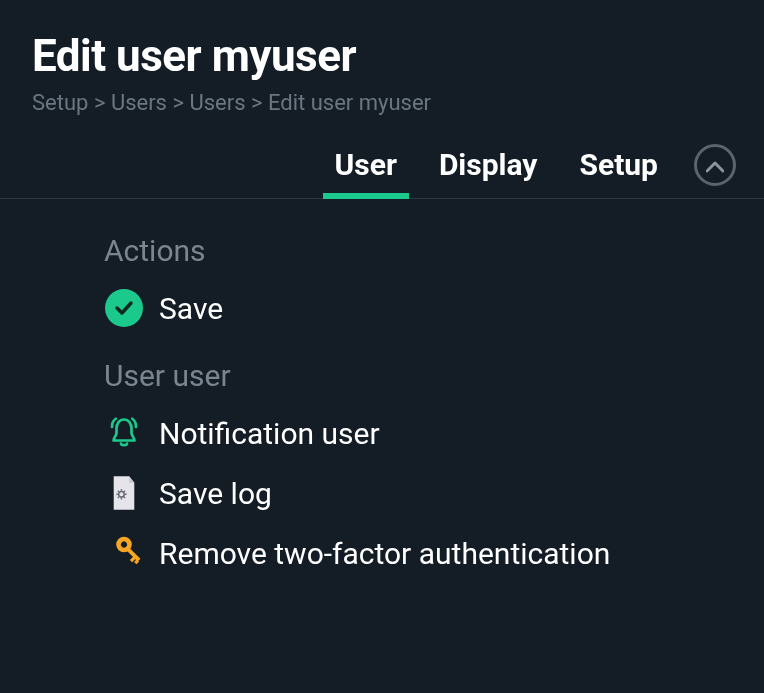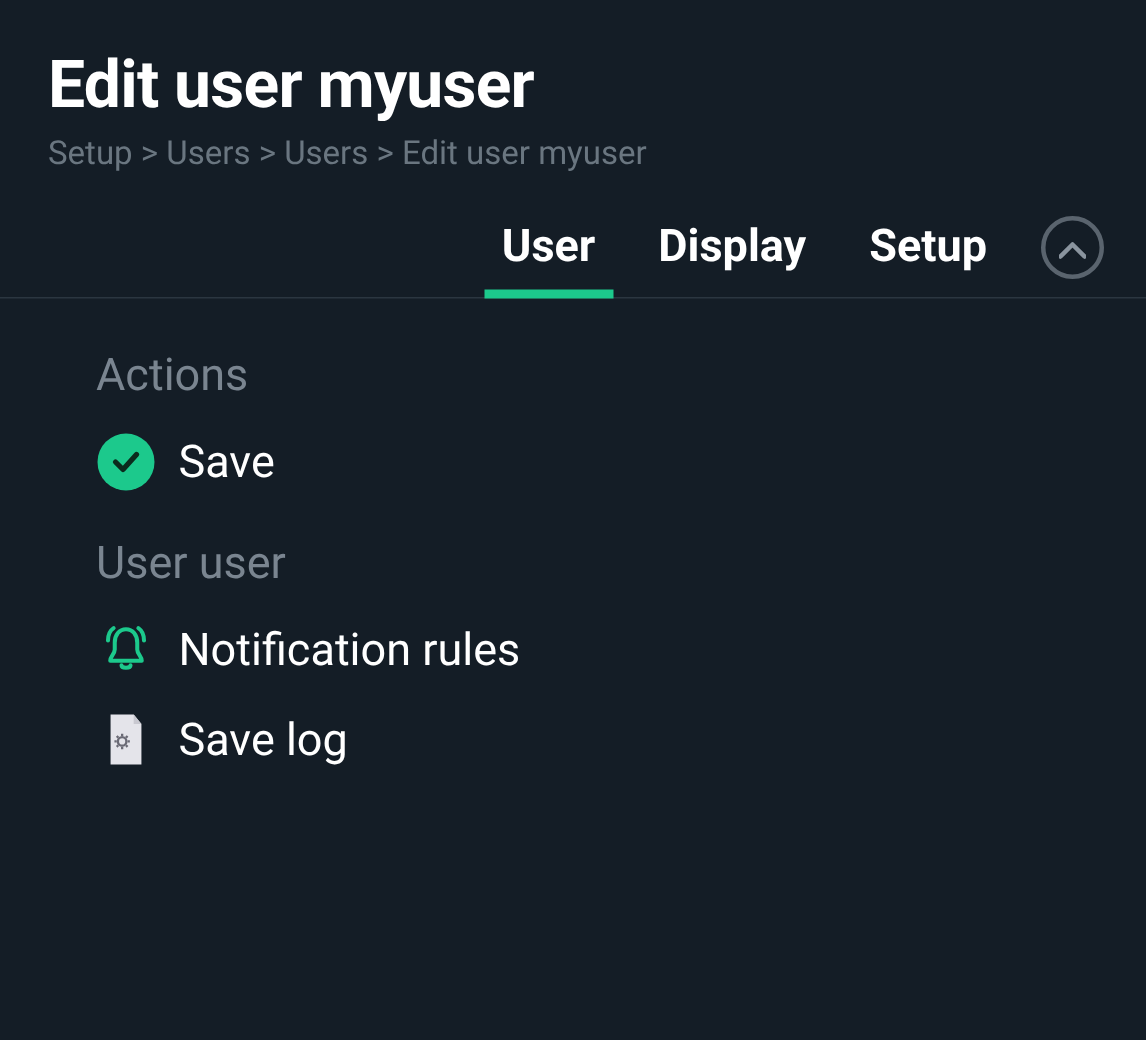--- a/index.html
+++ b/index.html
@@ -62,20 +62,21 @@
       align-items: center;
       justify-content: center;
       cursor: pointer;
       margin-bottom: 6px;
     }
     .chev-up {
       margin-top: 4px;
     }
     .content {
       padding: 34px 64px;
+      margin-left: 40px;
     }
     .section-label {
       font-size: 30px;
       color: #7a8590;
       margin-bottom: 20px;
       margin-top: 30px;
     }
     .section-label:first-child { margin-top: 0; }
     .item-row {
       display: flex;
@@ -151,21 +152,21 @@
 
   <div class="item-row">
     <div class="icon-wrap">
       <svg width="36" height="36" viewBox="0 0 24 24">
         <path d="M12 3 C9 3 7 5.5 7 9 L7 12 C7 14 5 15 5 17 L19 17 C19 15 17 14 17 12 L17 9 C17 5.5 15 3 12 3 Z" stroke="#1cc98c" stroke-width="1.8" fill="none" stroke-linejoin="round"></path>
         <path d="M10 19 C10 20.5 14 20.5 14 19" stroke="#1cc98c" stroke-width="1.8" fill="none" stroke-linecap="round"></path>
         <path d="M4 8 C4 5 5 3.5 6.5 2.5" stroke="#1cc98c" stroke-width="1.8" fill="none" stroke-linecap="round"></path>
         <path d="M20 8 C20 5 19 3.5 17.5 2.5" stroke="#1cc98c" stroke-width="1.8" fill="none" stroke-linecap="round"></path>
       </svg>
     </div>
-    <span class="item-text">Notification rules</span>
+    <span class="item-text">Notification user</span>
   </div>
 
   <div class="item-row">
     <div class="icon-wrap">
       <svg width="32" height="36" viewBox="0 0 24 28">
         <path d="M4 1 L16 1 L20 6 L20 27 L4 27 Z" fill="#e4e4ea"></path>
         <path d="M16 1 L16 6 L20 6 Z" fill="#c8c8d0"></path>
         <circle cx="10" cy="15" r="2.2" fill="none" stroke="#6a6a75" stroke-width="1.2"></circle>
         <g stroke="#6a6a75" stroke-width="1.2">
           <line x1="10" y1="11" x2="10" y2="12.2"></line>
@@ -175,13 +176,27 @@
           <line x1="7.2" y1="12.2" x2="8" y2="13"></line>
           <line x1="12" y1="17" x2="12.8" y2="17.8"></line>
           <line x1="12.8" y1="12.2" x2="12" y2="13"></line>
           <line x1="8" y1="17" x2="7.2" y2="17.8"></line>
         </g>
       </svg>
     </div>
     <span class="item-text">Save log</span>
   </div>
 
+  <div class="item-row">
+    <div class="icon-wrap">
+      <svg width="36" height="36" viewBox="0 0 24 24">
+        <g transform="rotate(45 12 12)">
+          <circle cx="8" cy="8" r="5.2" fill="#f5a623"></circle>
+          <circle cx="8" cy="8" r="2" fill="#141d26"></circle>
+          <rect x="11.5" y="7" width="11" height="2.6" fill="#f5a623"></rect>
+          <rect x="18" y="9" width="2.2" height="3.5" fill="#f5a623"></rect>
+          <rect x="21" y="9" width="2.2" height="2.5" fill="#f5a623"></rect>
+        </g>
+      </svg>
+    </div>
+    <span class="item-text">Remove two-factor authentication</span>
+  </div>
 </div>
 
 </body></html>

